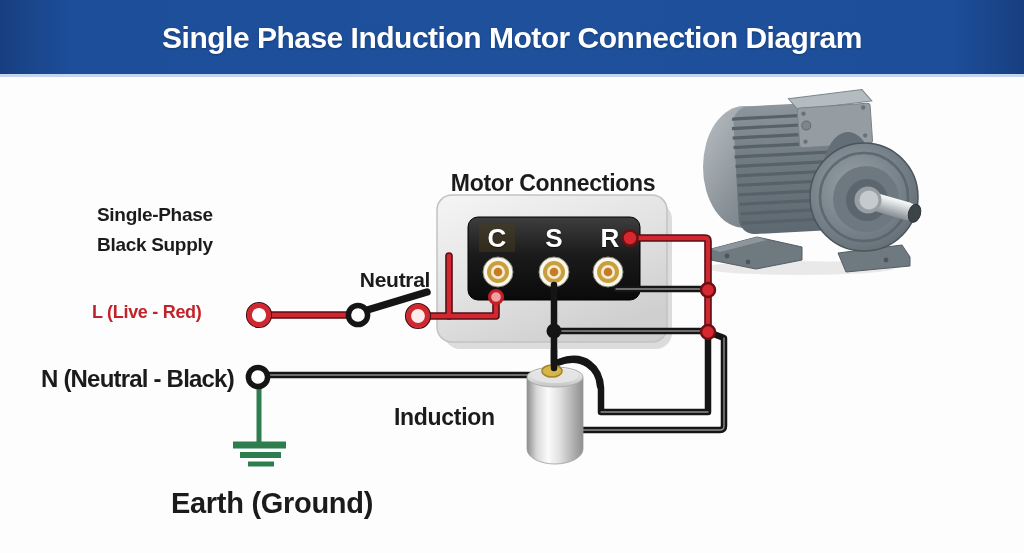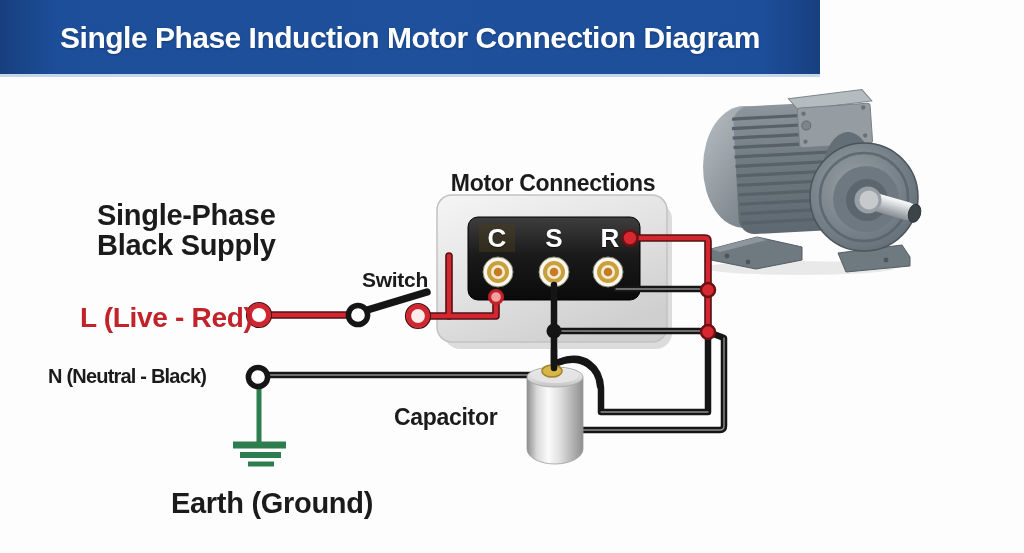--- a/index.html
+++ b/index.html
@@ -1,41 +1,41 @@
 <!DOCTYPE html>
 <html><head>
 <meta charset="utf-8">
 <style>
   html,body{margin:0;padding:0;background:#ffffff;}
   .stage{
     position:relative;width:1024px;height:553px;overflow:hidden;
     background:#fdfdfd;font-family:"Liberation Sans",sans-serif;
   }
   .header{
-    position:absolute;left:0;top:0;width:820px;height:77px;
+    position:absolute;left:0;top:0;width:1024px;height:77px;
     background:linear-gradient(90deg,#173f80 0%,#1d4e99 7%,#1e509c 50%,#1d4e99 93%,#173f80 100%);
     border-bottom:3px solid #c3d6eb;
     display:flex;align-items:center;justify-content:center;box-sizing:border-box;
   }
   .header .title{
     color:#ffffff;font-size:30px;font-weight:bold;letter-spacing:-0.5px;
     padding-top:2px;text-shadow:0 1px 2px rgba(0,0,0,.25);white-space:nowrap;
   }
   svg.diagram{position:absolute;left:0;top:0;z-index:1;}
   .lbl{
     position:absolute;z-index:2;color:#1b1b1b;font-weight:bold;white-space:nowrap;
     letter-spacing:-0.3px;
   }
   .lbl.center{transform:translateX(-50%);margin-top:12px;}
   .lbl.red{color:#c2232b;}
   .term-letter{
     position:absolute;z-index:3;color:#ffffff;font-weight:bold;font-size:26px;
     transform:translate(-50%,-50%);text-shadow:0 1px 1px rgba(0,0,0,.6);
   }
-  .supply{line-height:30px;font-size:29px;}
+  .supply{line-height:30px;font-size:19px;}
 </style>
 </head>
 <body>
 
 <div class="stage">
 
   <div class="header">
     <span class="title">Single Phase Induction Motor Connection Diagram</span>
   </div>
 
@@ -245,27 +245,27 @@
     </g>
   </svg>
 
   <div class="lbl center" style="left:553px;top:158px;font-size:23px;">Motor Connections</div>
 
   <div class="lbl supply" style="left:97px;top:200px;">
     <div>Single-Phase</div>
     <div>Black Supply</div>
   </div>
 
-  <div class="lbl center" style="left:395px;top:256px;font-size:21px;">Switch</div>
-
-  <div class="lbl red" style="left:80px;top:302px;font-size:28px;">L (Live - Red)</div>
-
-  <div class="lbl" style="left:48px;top:365px;font-size:20px;letter-spacing:-0.8px;">N (Neutral - Black)</div>
-
-  <div class="lbl" style="left:394px;top:404px;font-size:23px;">Capacitor</div>
+  <div class="lbl center" style="left:395px;top:256px;font-size:21px;">Neutral</div>
+
+  <div class="lbl red" style="left:92px;top:302px;font-size:18px;">L (Live - Red)</div>
+
+  <div class="lbl" style="left:41px;top:365px;font-size:24px;letter-spacing:-0.8px;">N (Neutral - Black)</div>
+
+  <div class="lbl" style="left:394px;top:404px;font-size:23px;">Induction</div>
 
   <div class="lbl" style="left:171px;top:487px;font-size:29px;">Earth (Ground)</div>
 
   <div class="term-letter" style="left:497px;top:238px;">C</div>
   <div class="term-letter" style="left:554px;top:238px;">S</div>
   <div class="term-letter" style="left:610px;top:238px;">R</div>
 
 </div>
 
 </body></html>

